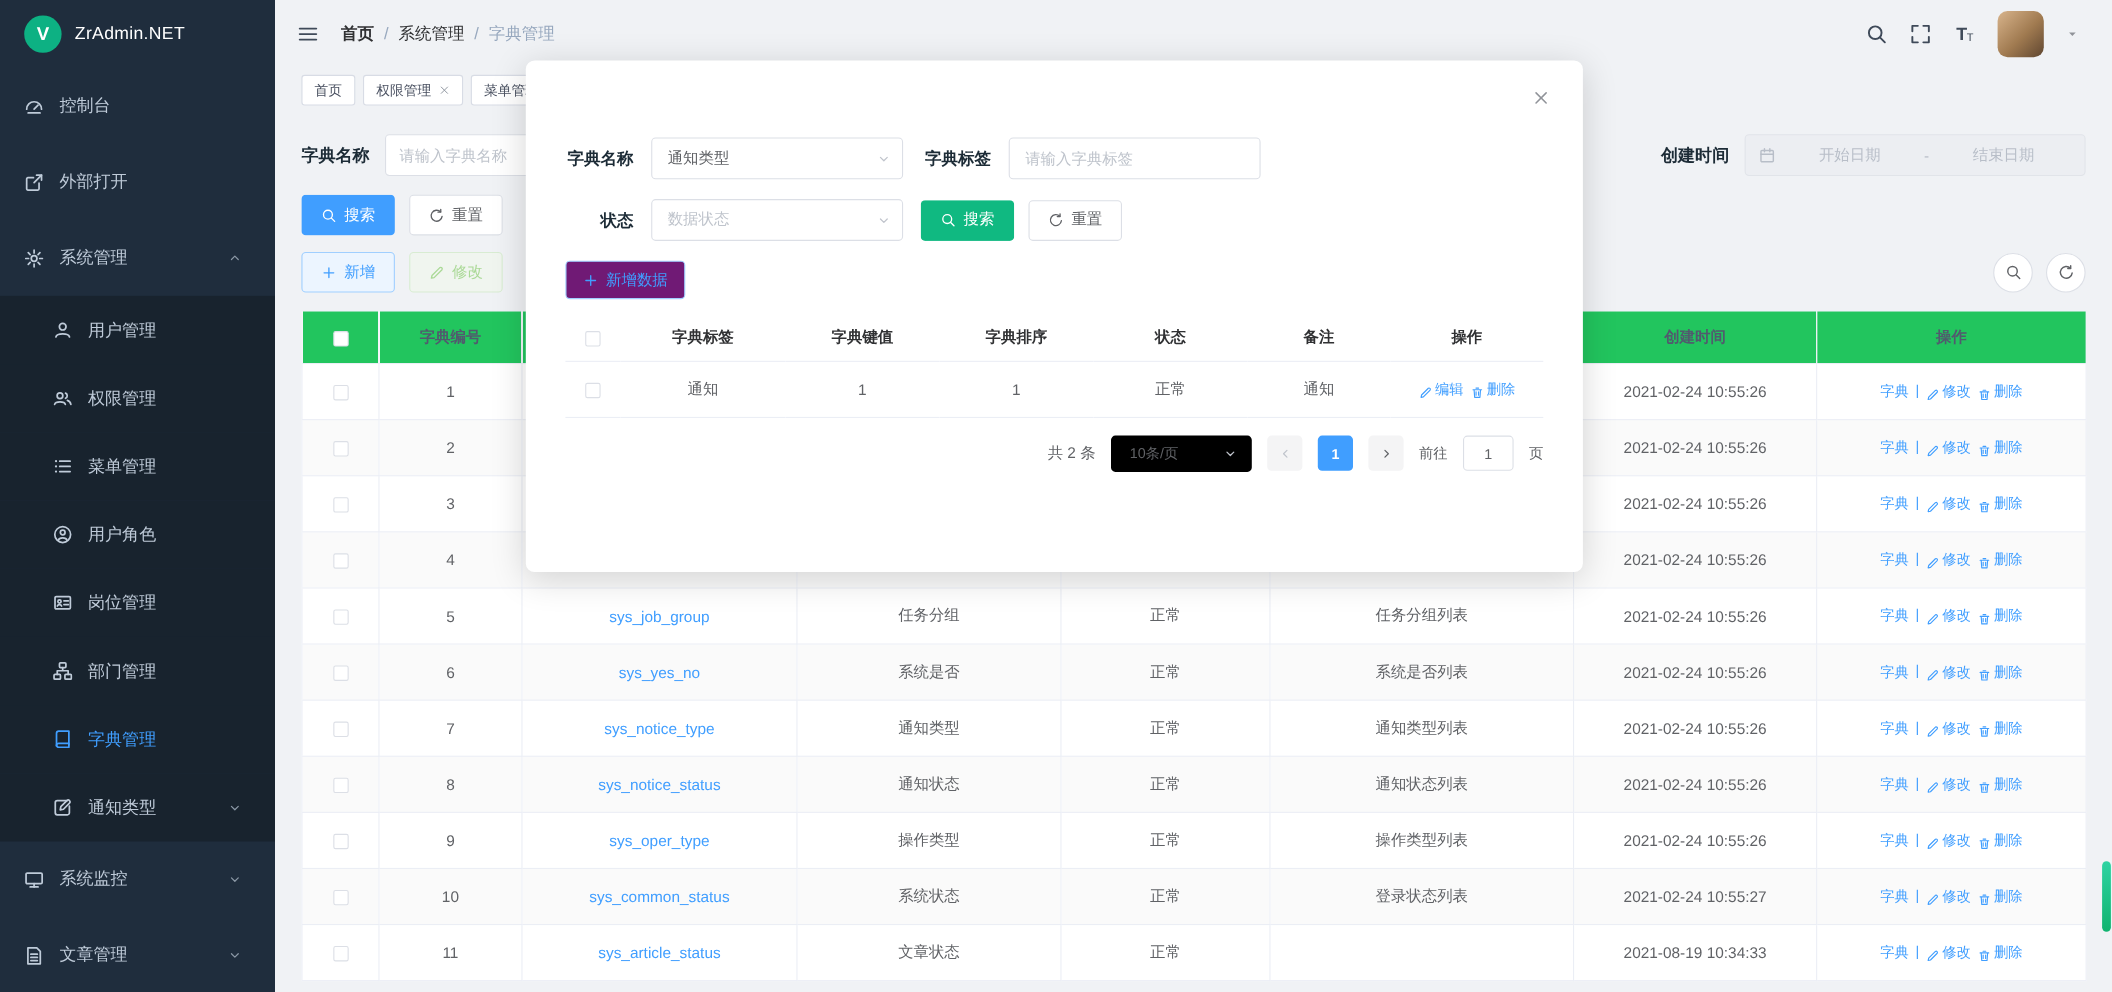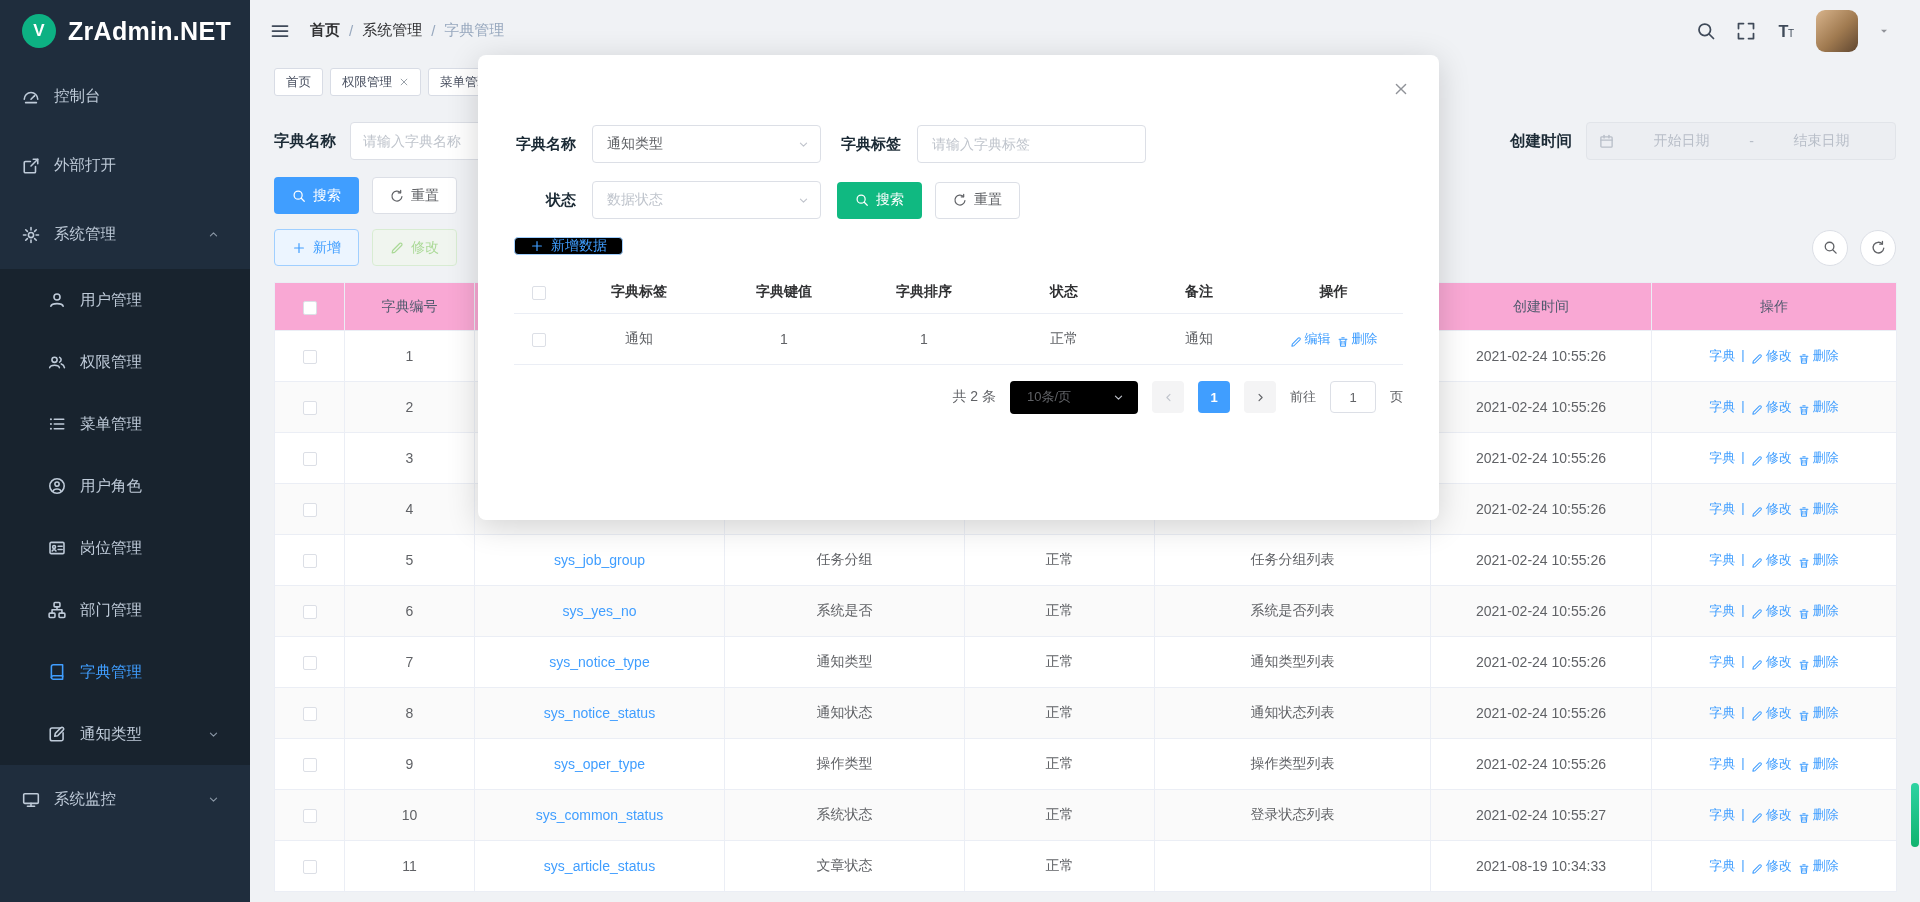--- a/index.html
+++ b/index.html
@@ -4,21 +4,21 @@
 <style>
   *{margin:0;padding:0;box-sizing:border-box}
   html,body{width:1920px;height:902px;overflow:hidden}
   body{font-family:"Liberation Sans","DejaVu Sans",sans-serif;background:#f0f2f5;color:#303133}
   .app{position:relative;display:flex;width:1920px;height:902px;overflow:hidden}
 
   
   .sidebar{width:250px;height:100%;background:#1f2d3d;flex-shrink:0;display:flex;flex-direction:column;overflow:hidden}
   .logo{height:62px;display:flex;align-items:center;gap:12px;padding-left:22px;flex-shrink:0}
   .logo-badge{width:34px;height:34px;border-radius:50%;background:#0db183;color:#fff;display:inline-flex;align-items:center;justify-content:center;font-weight:700;font-size:17px}
-  .logo-text{color:#fff;font-size:25px;font-weight:700;letter-spacing:.3px}
+  .logo-text{color:#fff;font-size:16px;font-weight:400;letter-spacing:.3px}
   .menu{flex:1;display:flex;flex-direction:column}
   .mi{display:flex;align-items:center;gap:14px;padding:0 30px 0 22px;height:69px;color:#bfcbd9;font-size:15.5px;cursor:pointer;flex-shrink:0}
   .mi.sub{height:62px;padding-left:48px;background:#18232e}
   .mi.active{color:#409eff}
   .mic{display:inline-flex}
   .mic svg{width:18px;height:18px}
   .mlbl{white-space:nowrap}
   .mchev{margin-left:auto;color:#8a97a5;display:inline-flex}
   .mchev svg{width:13px;height:13px}
 
@@ -56,30 +56,30 @@
   .dr-sep{color:#b8bec8}
 
   .btn{display:inline-flex;align-items:center;gap:7px;height:37px;padding:0 17px;border-radius:4px;font-size:14px;border:1px solid transparent;cursor:pointer;font-family:inherit;white-space:nowrap}
   .bic{display:inline-flex}
   .btn svg{width:14px;height:14px}
   .btn-primary{background:#409eff;color:#fff}
   .btn-plain{background:#fff;border-color:#dcdfe6;color:#606266}
   .btn-teal{background:#10b981;color:#fff}
   .btn-add{background:#ecf5ff;border-color:#a0cfff;color:#409eff}
   .btn-edit-dis{background:#f0f9eb;border-color:#c2e7b0;color:#67c23a;opacity:.5}
-  .btn-add-data{background:#000000;border-color:#a0cfff;color:#409eff;height:18px;padding:0 15px}
+  .btn-add-data{background:#701a75;border-color:#a0cfff;color:#409eff;height:35px;padding:0 15px}
   .btn-row{margin-top:16px;display:flex;gap:13px}
   .btn-row2{margin-top:15px;display:flex;gap:13px;align-items:center}
   .toolbar-right{margin-left:auto;display:flex;gap:12px}
   .circle-btn{width:36px;height:36px;border-radius:50%;border:1px solid #dcdfe6;background:#fff;display:inline-flex;align-items:center;justify-content:center;color:#606266;cursor:pointer}
   .circle-btn svg{width:15px;height:15px}
 
   
   .data-table{margin-top:16px;width:100%;border-collapse:collapse;background:#fff;table-layout:fixed;font-size:14px;border:1px solid #ebeef5}
-  .data-table th{background:#f9a8d4;color:#515a6e;font-weight:400;height:48px;border-bottom:1px solid #ebeef5;border-right:1px solid #ebeef5;text-align:center;white-space:nowrap;overflow:hidden}
+  .data-table th{background:#22c55e;color:#515a6e;font-weight:700;height:48px;border-bottom:1px solid #ebeef5;border-right:1px solid #ebeef5;text-align:center;white-space:nowrap;overflow:hidden}
   .data-table td{height:51px;color:#606266;border-bottom:1px solid #ebeef5;border-right:1px solid #ebeef5;text-align:center;white-space:nowrap;overflow:hidden}
   .data-table th:last-child,.data-table td:last-child{border-right:none}
   .data-table tr.stripe td{background:#fafafa}
   .tlink{color:#409eff;cursor:pointer}
   .ops{font-size:13px}
   .op-link{color:#409eff;cursor:pointer;display:inline-flex;align-items:flex-end;gap:3px;margin:0 3px;vertical-align:middle}
   .op-link svg{width:12px;height:12px}
   .op-sep{color:#409eff;margin:0 3px}
   .cb{display:inline-block;width:14px;height:14px;border:1px solid #dcdfe6;border-radius:2px;background:#fff;vertical-align:middle;cursor:pointer}
 
@@ -252,20 +252,36 @@
         </div>
         <div class="mi">
           <span class="mic">
             <svg viewBox="0 0 16 16" fill="none" stroke="currentColor" stroke-width="1.4" stroke-linecap="round" stroke-linejoin="round">
               <rect x="1.5" y="2.4" width="13" height="8.6" rx="1"></rect>
               <line x1="8" y1="11" x2="8" y2="13.6"></line>
               <line x1="4.8" y1="13.6" x2="11.2" y2="13.6"></line>
             </svg>
           </span>
           <span class="mlbl">系统监控</span>
+          <span class="mchev">
+            <svg viewBox="0 0 16 16" fill="none" stroke="currentColor" stroke-width="1.4" stroke-linecap="round" stroke-linejoin="round">
+              <polyline points="4.2,6.2 8,10 11.8,6.2"></polyline>
+            </svg>
+          </span>
+        </div>
+        <div class="mi">
+          <span class="mic">
+            <svg viewBox="0 0 16 16" fill="none" stroke="currentColor" stroke-width="1.4" stroke-linecap="round" stroke-linejoin="round">
+              <path d="M3 1.6h7.2L13 4.4v10H3z"></path>
+              <line x1="5.4" y1="6.6" x2="10.6" y2="6.6"></line>
+              <line x1="5.4" y1="9.2" x2="10.6" y2="9.2"></line>
+              <line x1="5.4" y1="11.8" x2="10.6" y2="11.8"></line>
+            </svg>
+          </span>
+          <span class="mlbl">文章管理</span>
           <span class="mchev">
             <svg viewBox="0 0 16 16" fill="none" stroke="currentColor" stroke-width="1.4" stroke-linecap="round" stroke-linejoin="round">
               <polyline points="4.2,6.2 8,10 11.8,6.2"></polyline>
             </svg>
           </span>
         </div>
       </nav>
   </aside>
 
   <div class="main">

